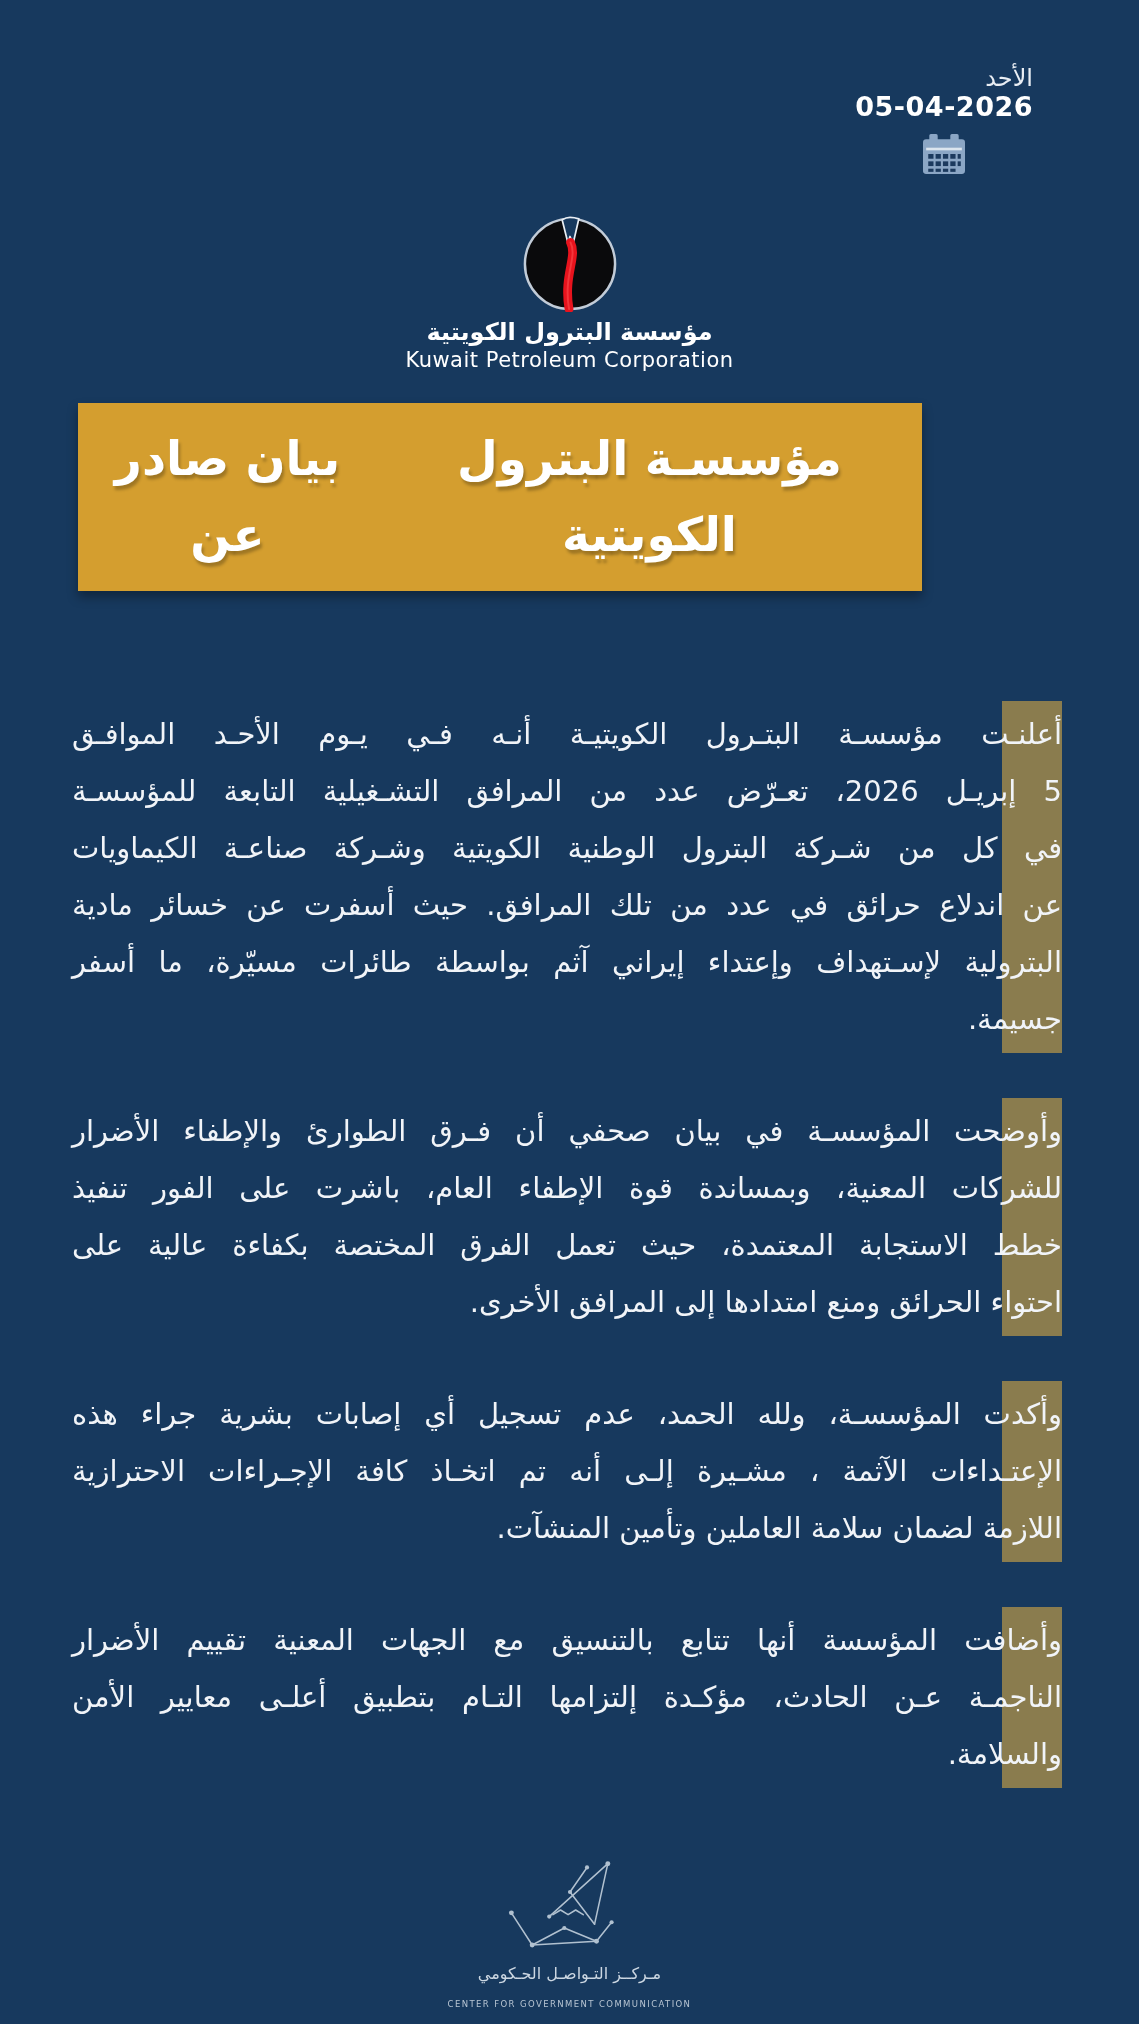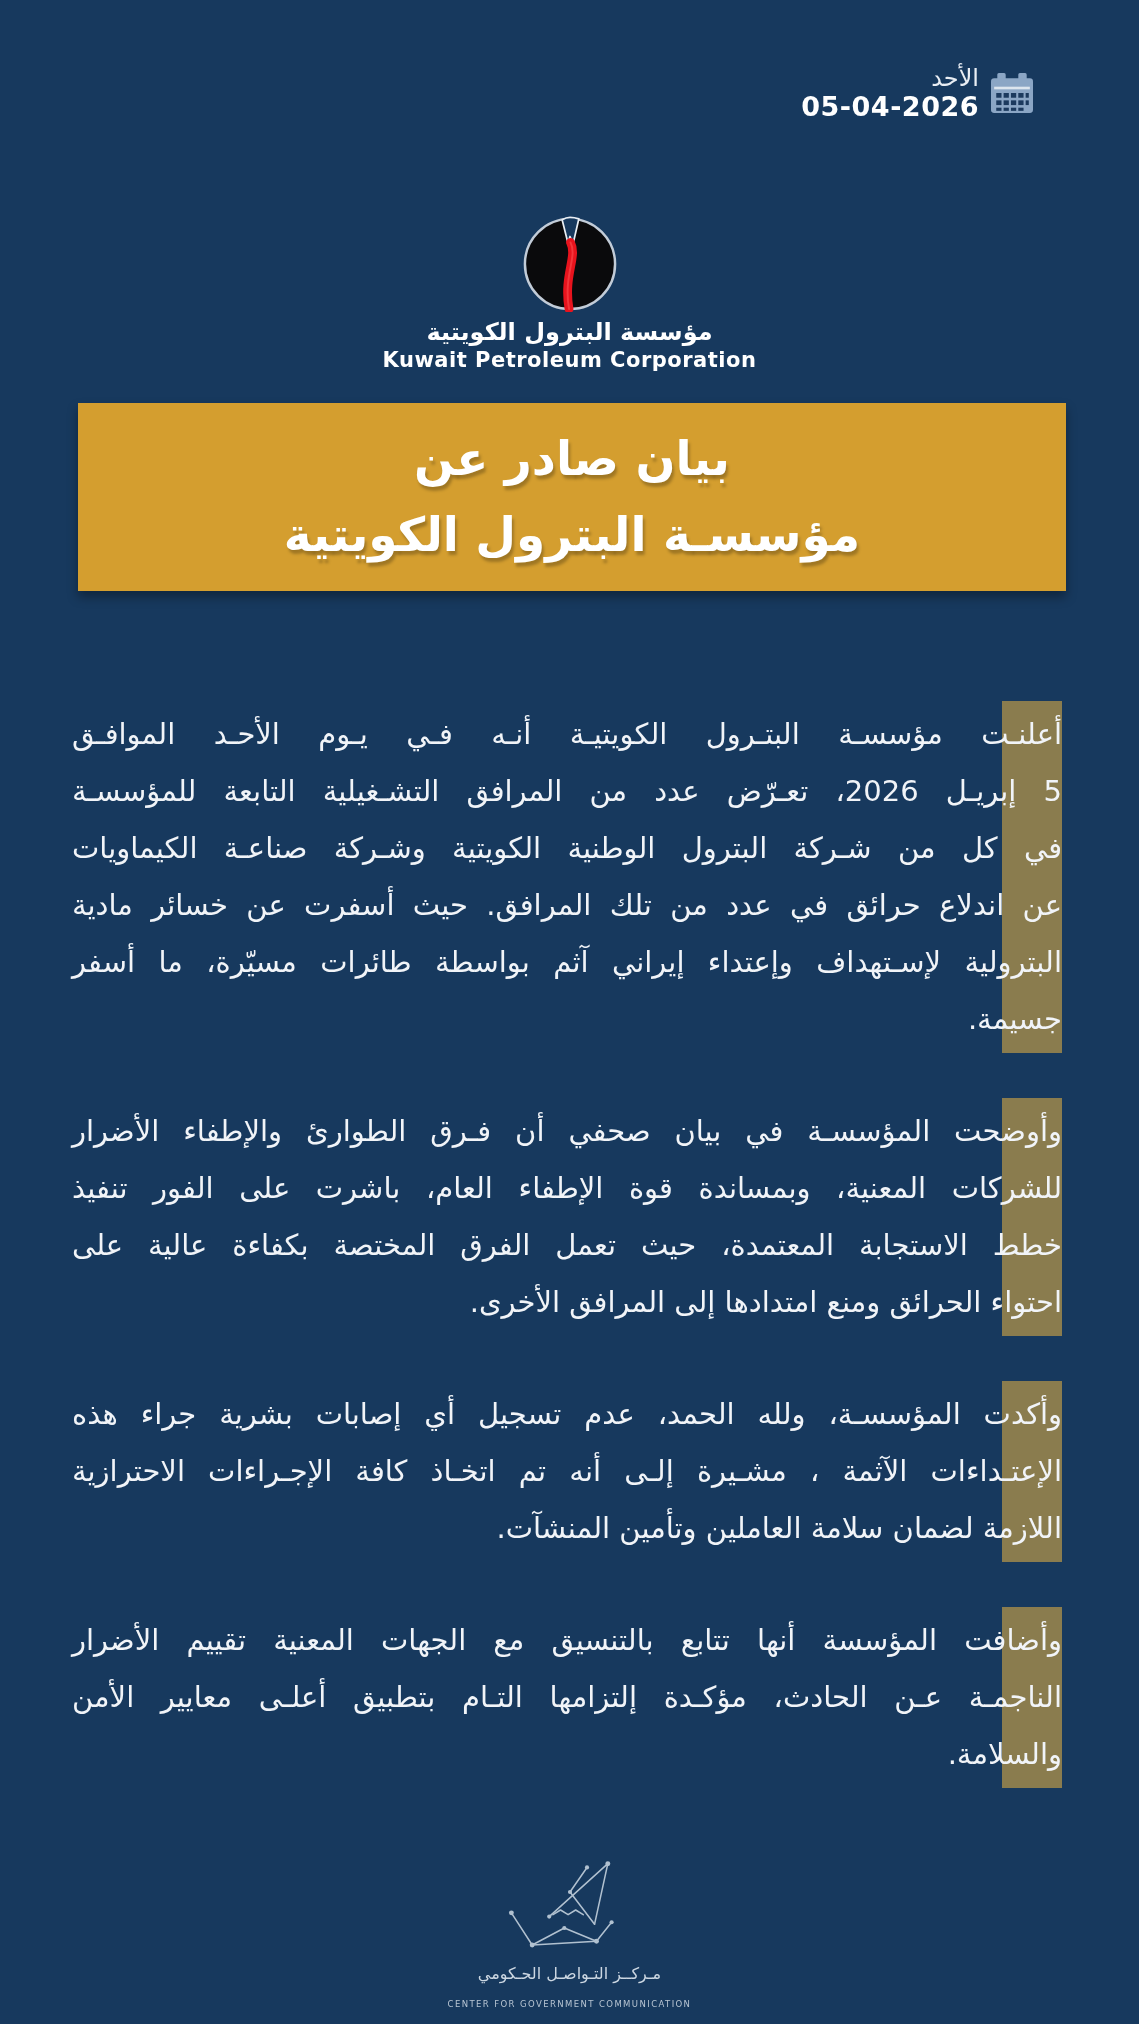--- a/index.html
+++ b/index.html
@@ -8,39 +8,39 @@
     background: #17395e;
     font-family: "DejaVu Sans", sans-serif;
     overflow: hidden;
     position: relative;
   }
   .poster { position: absolute; inset: 0; background: #17395e; }
 
   
   .date-block {
     position: absolute; top: 64px; right: 106px;
-    display: flex; flex-direction: row; align-items: center; gap: 12px;
+    display: flex; flex-direction: column; align-items: center; gap: 12px;
   }
   .date-texts { display: flex; flex-direction: column; align-items: flex-end; }
   .day-name { color: #e9eef4; font-size: 24px; line-height: 28px; direction: rtl; }
   .date-value { color: #ffffff; font-size: 27px; font-weight: bold; line-height: 30px; letter-spacing: 0.5px; }
   .calendar-icon { width: 42px; height: 40px; }
 
   
   .kpc-block { position: absolute; top: 212px; left: 0; width: 100%; text-align: center; }
   .kpc-mark { width: 98px; height: 100px; display: block; margin: 0 auto; }
   .kpc-name-ar { color: #ffffff; font-size: 24px; font-weight: bold; direction: rtl; margin-top: 6px; }
-  .kpc-name-en { color: #ffffff; font-size: 21px; font-weight: bold; letter-spacing: 0.5px; margin-top: 2px; }
+  .kpc-name-en { color: #ffffff; font-size: 21px; font-weight: normal; letter-spacing: 0.5px; margin-top: 2px; }
 
   
   .banner {
-    position: absolute; top: 403px; left: 78px; width: 988px; height: 188px;
+    position: absolute; top: 403px; left: 78px; width: 844px; height: 188px;
     background: #d49e2f;
     box-shadow: 0 6px 10px rgba(0,0,0,0.35);
-    display: flex; flex-direction: column; align-items: center; justify-content: center;
+    display: flex; flex-direction: row; align-items: center; justify-content: center;
   }
   .banner-line {
     color: #ffffff; direction: rtl; text-align: center;
     font-size: 47px; font-weight: bold; line-height: 76px;
     text-shadow: 2px 4px 3px rgba(0,0,0,0.25);
   }
 
   
   .paragraphs { position: absolute; top: 706px; left: 72px; right: 77px; }
   .para { position: relative; margin-bottom: 55px; }

